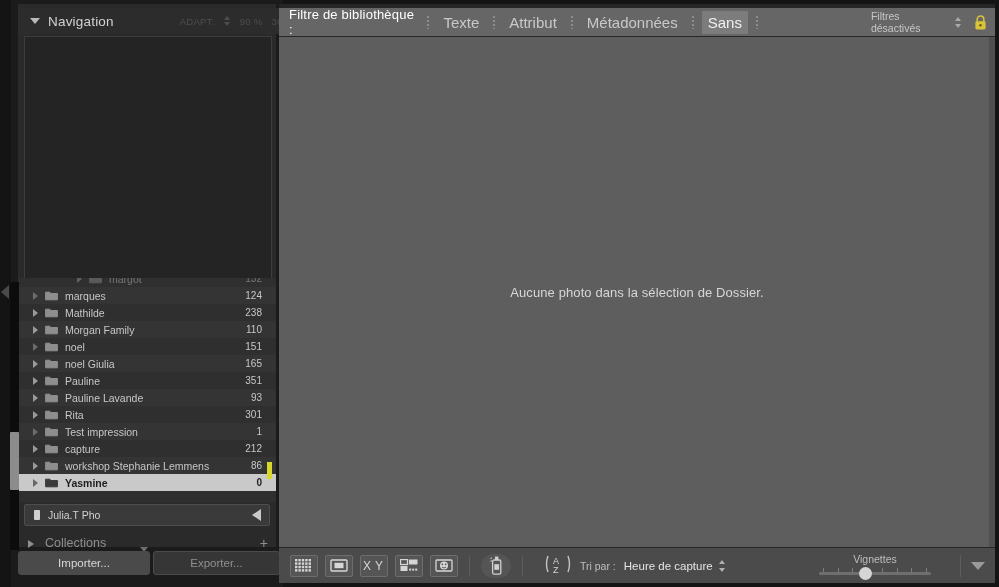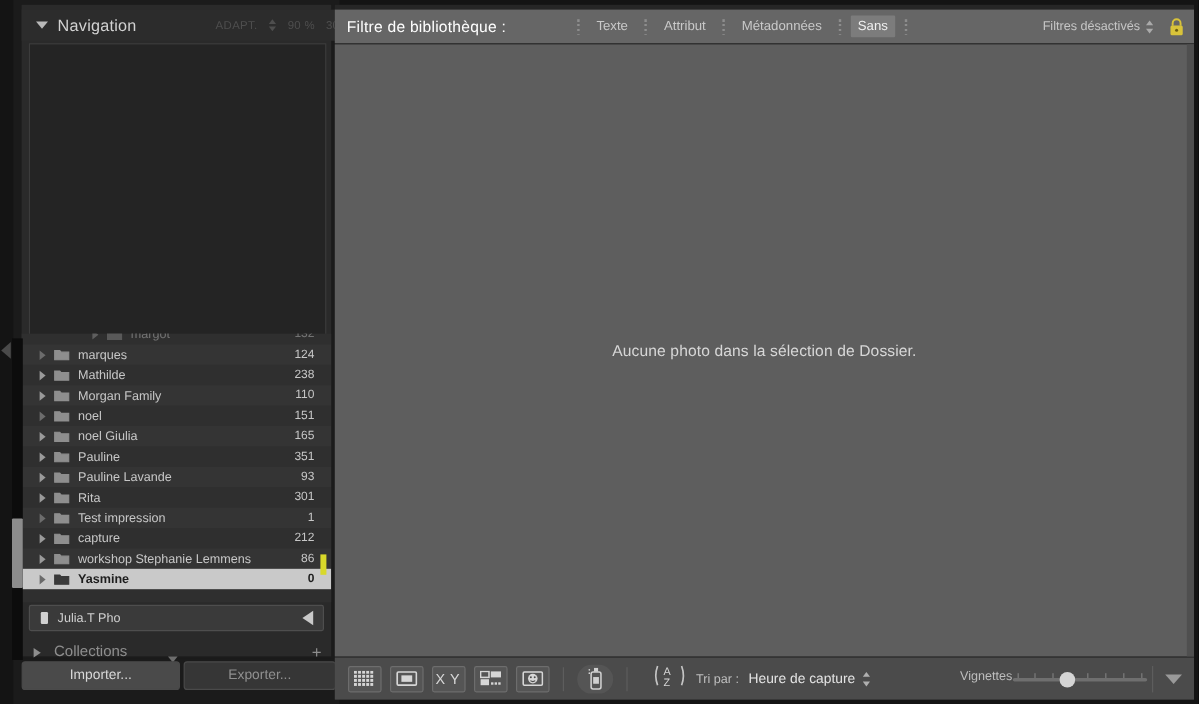--- a/index.html
+++ b/index.html
@@ -62,21 +62,21 @@
   .lscroll-thumb{position:absolute;left:10px;top:432px;width:9px;height:58px;background:#8c8c8c;border-radius:1px;}
   .edge-arrow{position:absolute;left:1px;top:285px;width:9px;height:14px;}
   .edge-arrow:after{content:"";position:absolute;top:0;left:0;border-top:7px solid transparent;border-bottom:7px solid transparent;border-right:8px solid #4a4a4a;}
 
   
   .main{position:absolute;left:279px;top:4px;width:716px;height:579px;background:#262626;}
   .filter-bar{position:absolute;left:279px;top:8px;width:716px;height:28px;background:#666666;display:flex;align-items:center;}
   .filter-label{color:#ffffff;font-size:13px;margin-left:10px;letter-spacing:.2px;}
   .filter-tabs{margin-left:auto;display:flex;align-items:center;}
   .dotsep{width:2px;height:13px;margin:0 8px;background:repeating-linear-gradient(to bottom,#8d8d8d 0 2px,transparent 2px 4px);}
-  .ftab{color:#c9c9c9;font-size:11px;padding:3px 6px;}
+  .ftab{color:#c9c9c9;font-size:15px;padding:3px 6px;}
   .ftab.active{background:#7c7c7c;color:#f0f0f0;border-radius:1px;}
   .filter-right{display:flex;align-items:center;margin-left:105px;margin-right:8px;}
   .fr-text{color:#c6c6c6;font-size:10.5px;}
   .fr-step{margin-left:5px;display:inline-block;width:7px;height:11px;position:relative;}
   .fr-step:before{content:"";position:absolute;top:0;left:0;border-left:3.5px solid transparent;border-right:3.5px solid transparent;border-bottom:4px solid #aaaaaa;}
   .fr-step:after{content:"";position:absolute;bottom:0;left:0;border-left:3.5px solid transparent;border-right:3.5px solid transparent;border-top:4px solid #aaaaaa;}
   .lock{margin-left:12px;width:13px;height:15px;position:relative;}
 
   .content-area{position:absolute;left:279px;top:37px;width:716px;height:510px;background:#5e5e5e;display:flex;align-items:center;justify-content:center;}
   .empty-msg{color:#d7d7d7;font-size:13px;letter-spacing:.1px;}
@@ -87,21 +87,21 @@
   .tb-ico.first{margin-left:11px;}
   .tb-sep{width:1px;height:20px;background:#5d5d5d;margin:0 11px;}
   .tb-round{width:30px;height:24px;border-radius:13px;background:#555;display:flex;align-items:center;justify-content:center;}
   .tb-sort{display:flex;align-items:center;margin-left:9px;}
   .tb-label{color:#bfbfbf;font-size:10.5px;margin-left:7px;}
   .tb-value{color:#e4e4e4;font-size:11.5px;margin-left:8px;}
   .tb-step{margin-left:6px;display:inline-block;width:7px;height:12px;position:relative;}
   .tb-step:before{content:"";position:absolute;top:0;left:0;border-left:3.5px solid transparent;border-right:3.5px solid transparent;border-bottom:4.5px solid #b0b0b0;}
   .tb-step:after{content:"";position:absolute;bottom:0;left:0;border-left:3.5px solid transparent;border-right:3.5px solid transparent;border-top:4.5px solid #b0b0b0;}
 
-  .thumbs{margin-left:auto;display:flex;flex-direction:row;align-items:center;width:150px;}
+  .thumbs{margin-left:auto;display:flex;flex-direction:column;align-items:center;width:150px;}
   .thumbs-label{color:#bdbdbd;font-size:10.5px;margin-bottom:3px;}
   .slider{position:relative;width:112px;height:10px;}
   .slider-track{position:absolute;top:4px;left:0;width:112px;height:3px;background:#6f6f6f;border-radius:2px;}
   .slider-ticks{position:absolute;top:0;left:4px;width:104px;height:4px;display:flex;justify-content:space-between;}
   .slider-ticks i{width:1px;height:4px;background:#7d7d7d;display:block;}
   .slider-knob{position:absolute;top:-1px;left:44px;width:13px;height:13px;background:#d5d5d5;border-radius:50%;}
   .tb-right-sep{width:1px;height:22px;background:#5d5d5d;margin:0 10px;}
   .tb-caret{margin-right:10px;width:0;height:0;border-left:7px solid transparent;border-right:7px solid transparent;border-top:8px solid #9a9a9a;}
 
   .rscroll{position:absolute;left:989px;top:37px;width:6px;height:510px;background:#4f4f4f;}

